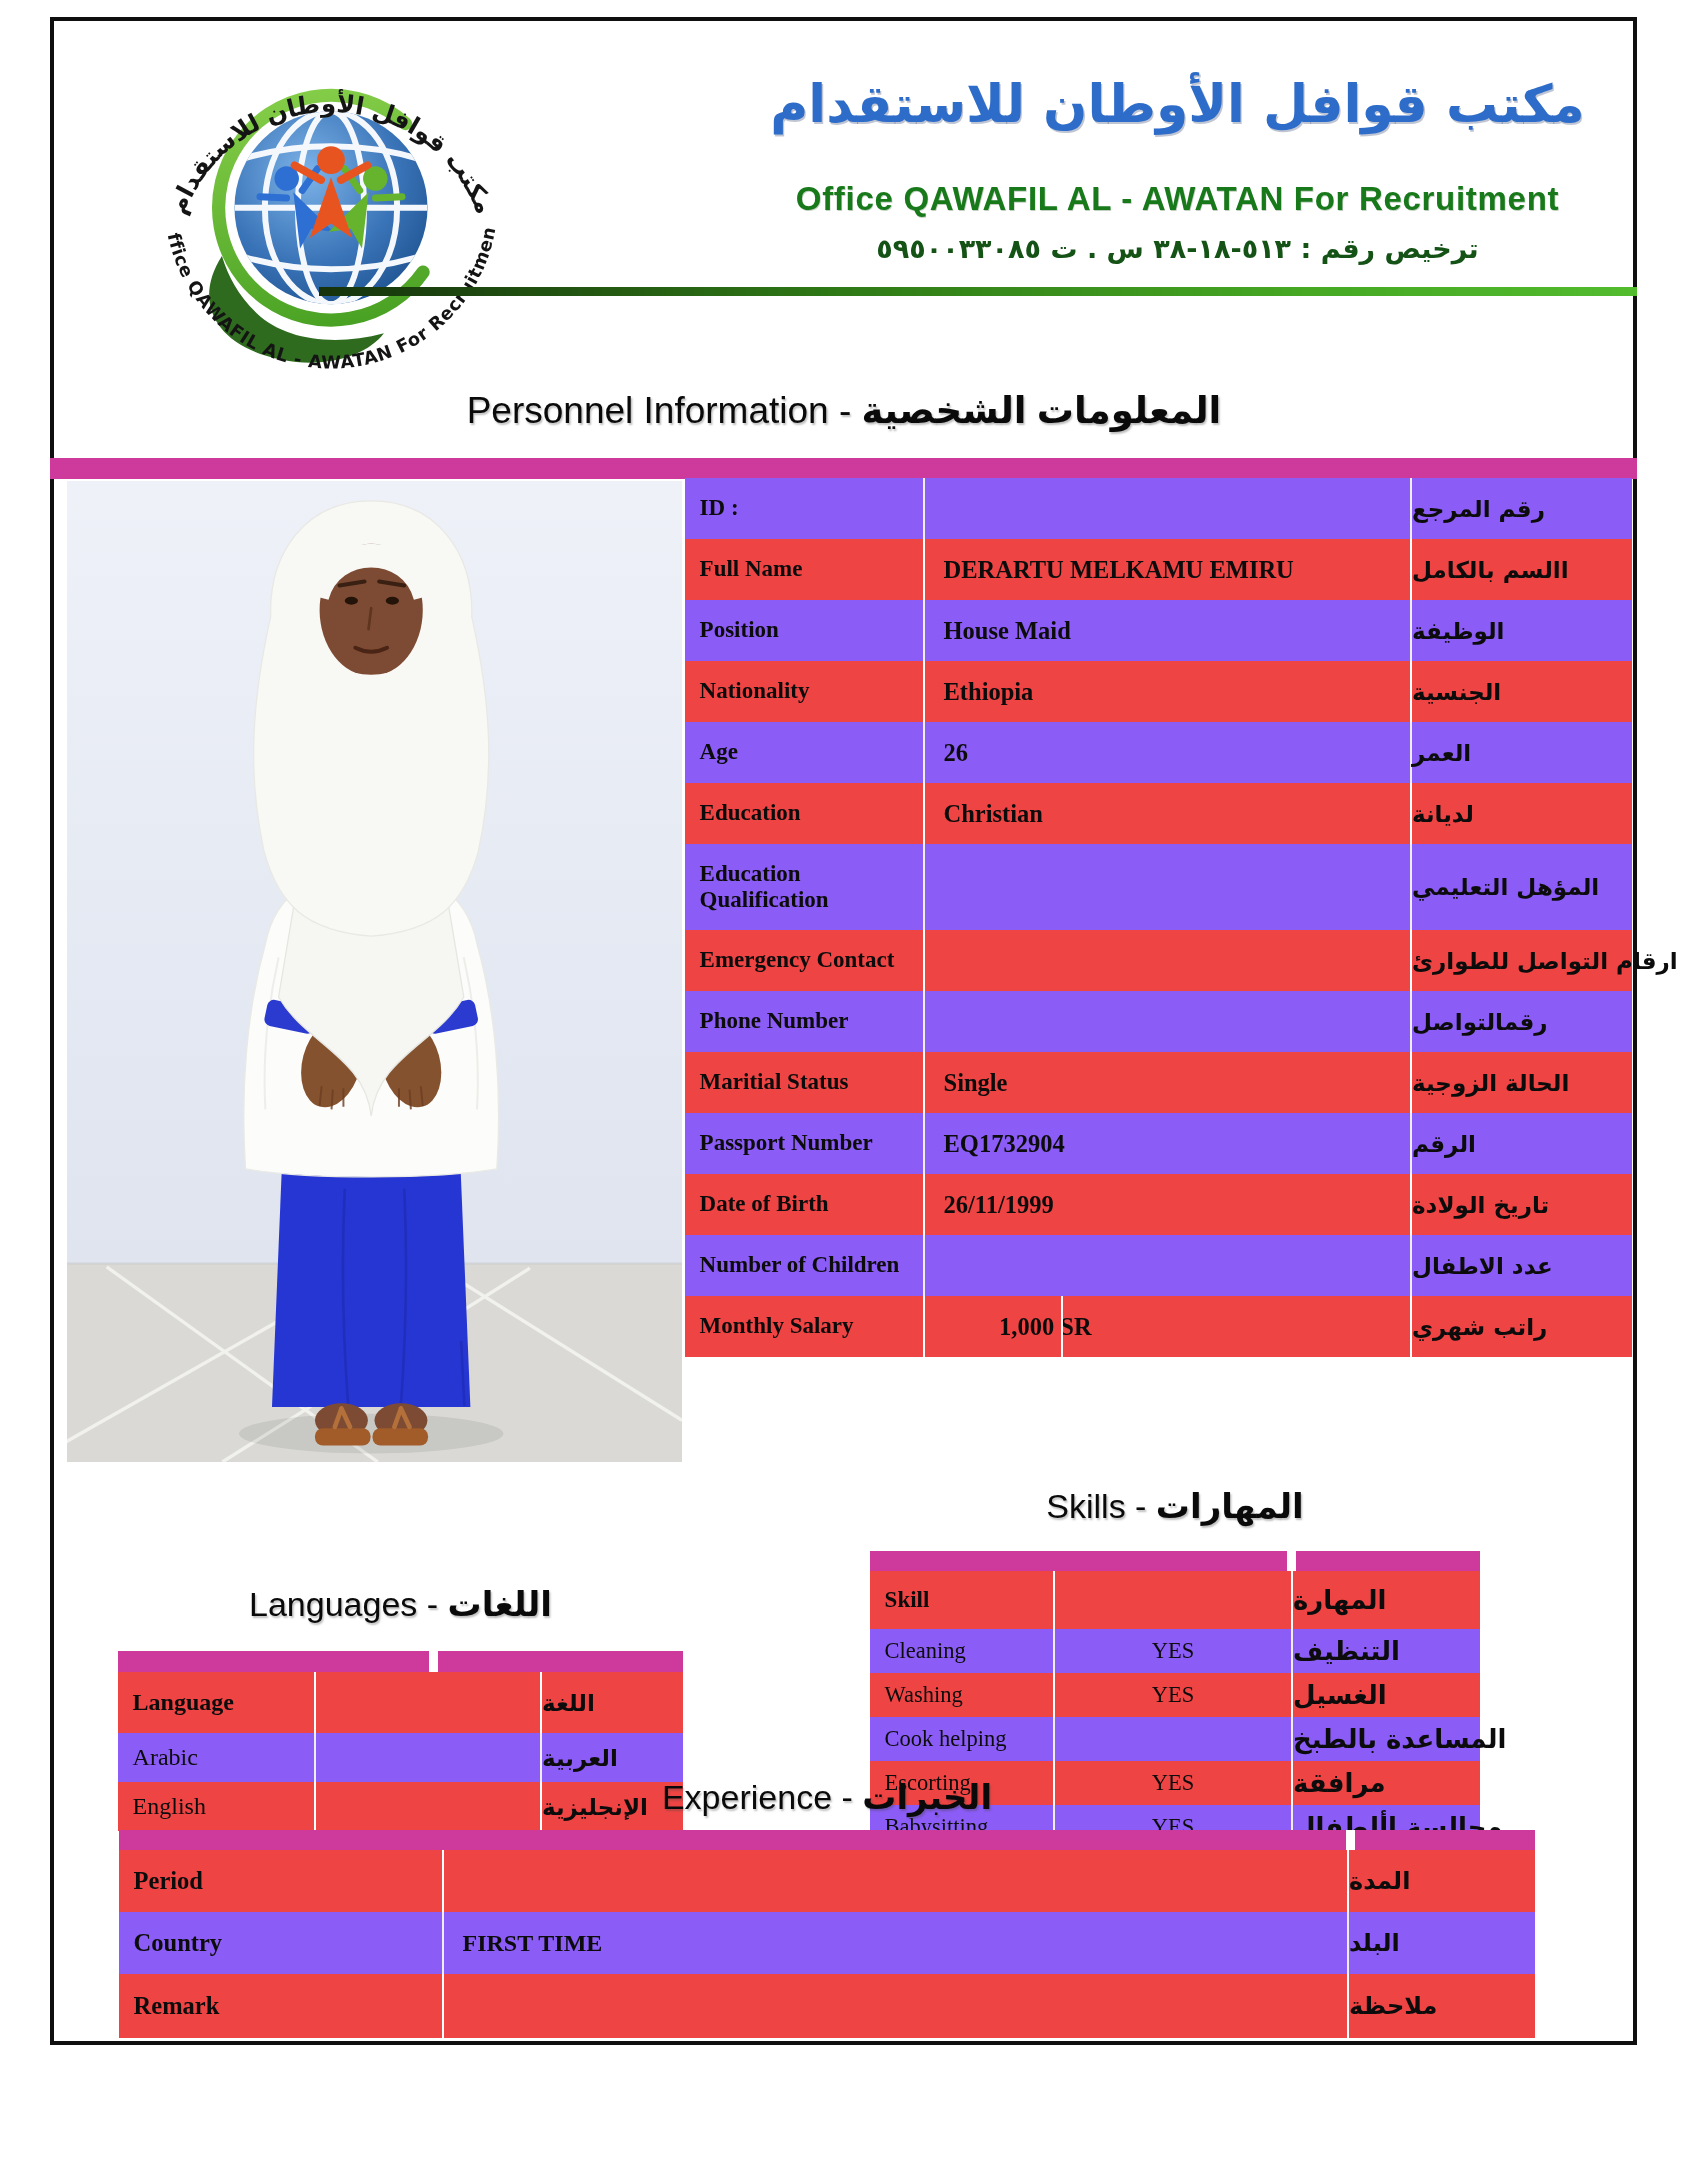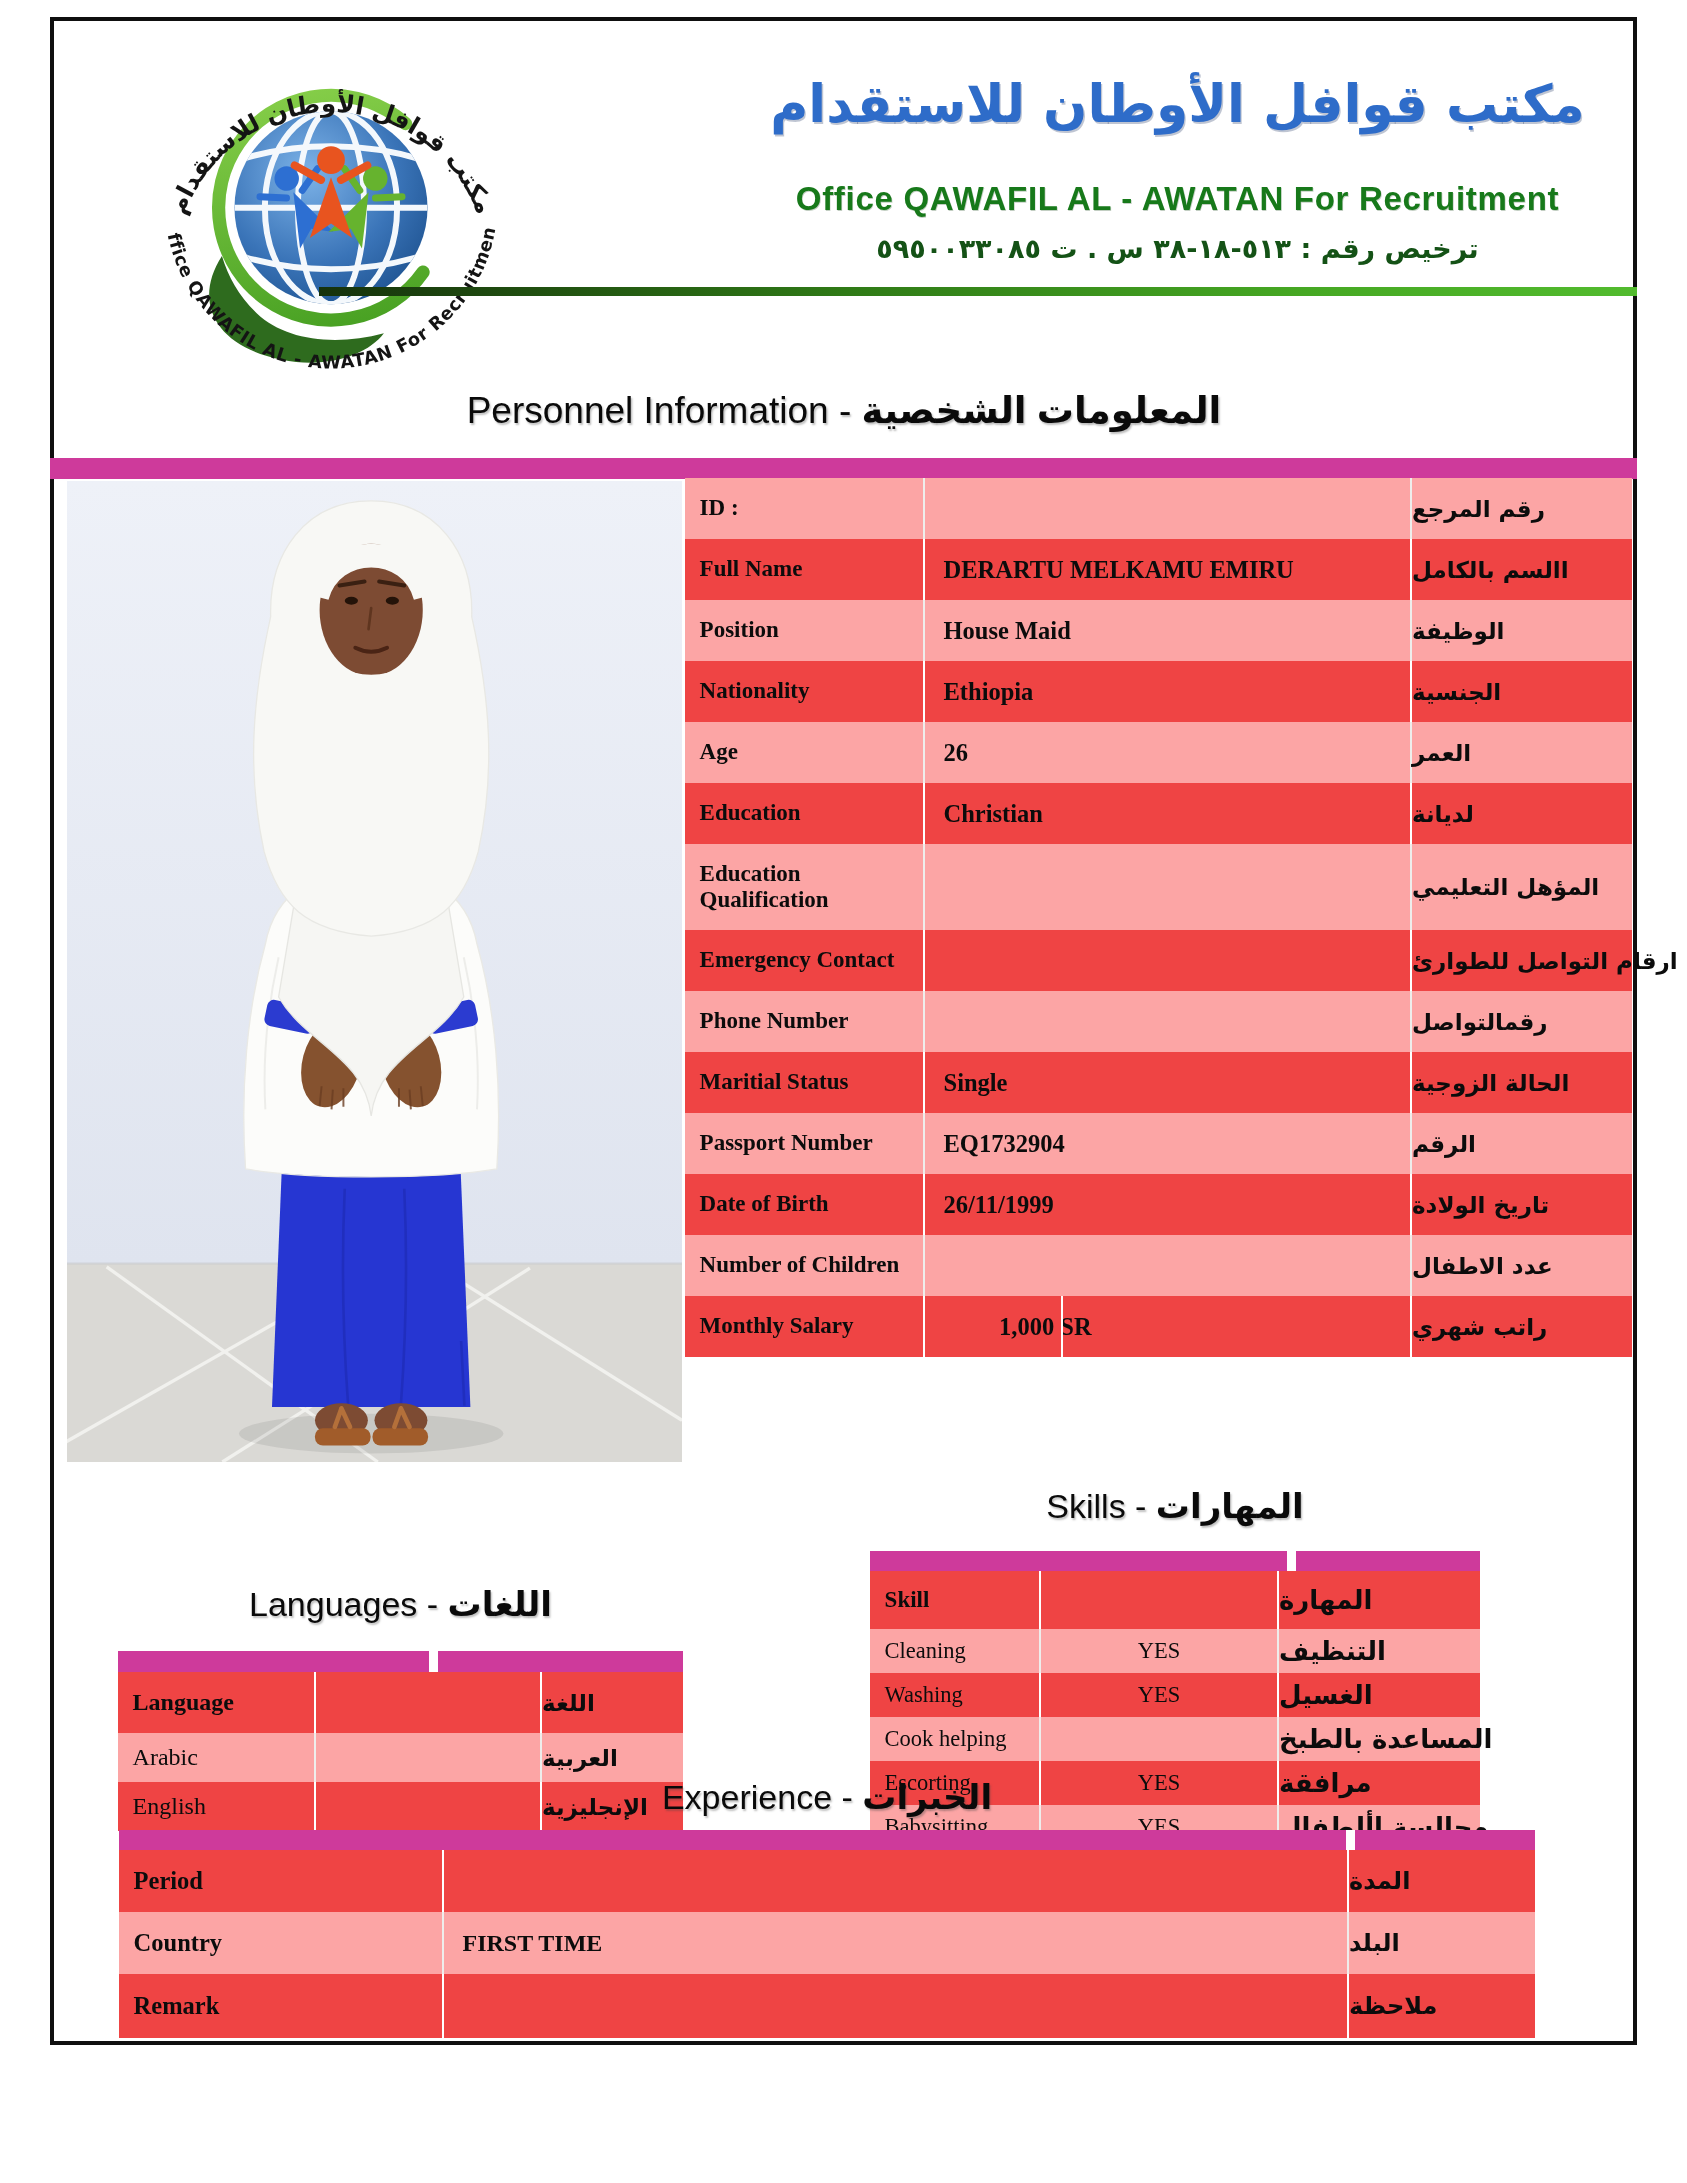--- a/index.html
+++ b/index.html
@@ -33,21 +33,21 @@
   
   .bar{background:#ce3a9b;height:20.5px;}
   .bar .notch{position:absolute;top:0;bottom:0;width:8.6px;background:#ffffff;}
   #bar-personnel{left:50px;top:458px;width:1587px;}
   #bar-skills{left:870px;top:1551px;width:610px;}
   #bar-languages{left:118px;top:1651px;width:565px;}
   #bar-experience{left:119px;top:1830px;width:1416px;}
   
   #photo{left:67px;top:481px;width:615px;height:981px;}
   
-  .trow{display:flex;align-items:stretch;box-sizing:border-box;background:#fca5a5;}
+  .trow{display:flex;align-items:stretch;box-sizing:border-box;background:#8b5cf6;}
   .trow.shaded{background:#ef4444;}
   .cell{box-sizing:border-box;display:flex;align-items:center;overflow:visible;}
   .cell + .cell{border-left:2px solid #eeeeec;}
   .trow.shaded .cell + .cell{border-left-color:#ffffff;}
   .c-label{padding-left:14.6px;font-weight:700;line-height:1.15;}
   .c-value{padding-left:18.5px;font-weight:700;white-space:nowrap;}
   .c-mid{justify-content:center;padding:0;}
   .c-ar{justify-content:flex-end;padding-right:17px;font-family:"DejaVu Sans",sans-serif;
     font-weight:700;direction:rtl;white-space:nowrap;}
   
@@ -58,21 +58,21 @@
   #personnel-table .pc3{width:222px;}
   #personnel-table .c-label{font-size:23px;}
   #personnel-table .c-value{font-size:24.5px;}
   #personnel-table .c-ar{font-size:23px;}
   .trow.sub-sep .c-value{padding-left:74px;position:relative;}
   .trow.sub-sep .c-value::after{content:"";position:absolute;left:136px;top:0;height:100%;width:2px;background:#ffffff;}
   
   #skills-table{left:870px;top:1571px;width:610px;}
   #skills-table .trow{height:44px;}
   #skills-table .trow.head{height:58px;}
-  #skills-table .sc1{width:169px;border-radius:22px;}
+  #skills-table .sc1{width:183px;border-radius:22px;}
   #skills-table .sc2{width:238px;}
   #skills-table .sc3{width:189px;}
   #skills-table .c-label{font-size:22.5px;font-weight:400;}
   #skills-table .head .c-label{font-weight:700;font-size:23px;}
   #skills-table .c-mid{font-size:22.5px;font-weight:400;}
   #skills-table .c-ar{font-size:26px;}
   
   #languages-table{left:118px;top:1672px;width:565px;}
   #languages-table .trow{height:49px;}
   #languages-table .trow.head{height:61px;}

